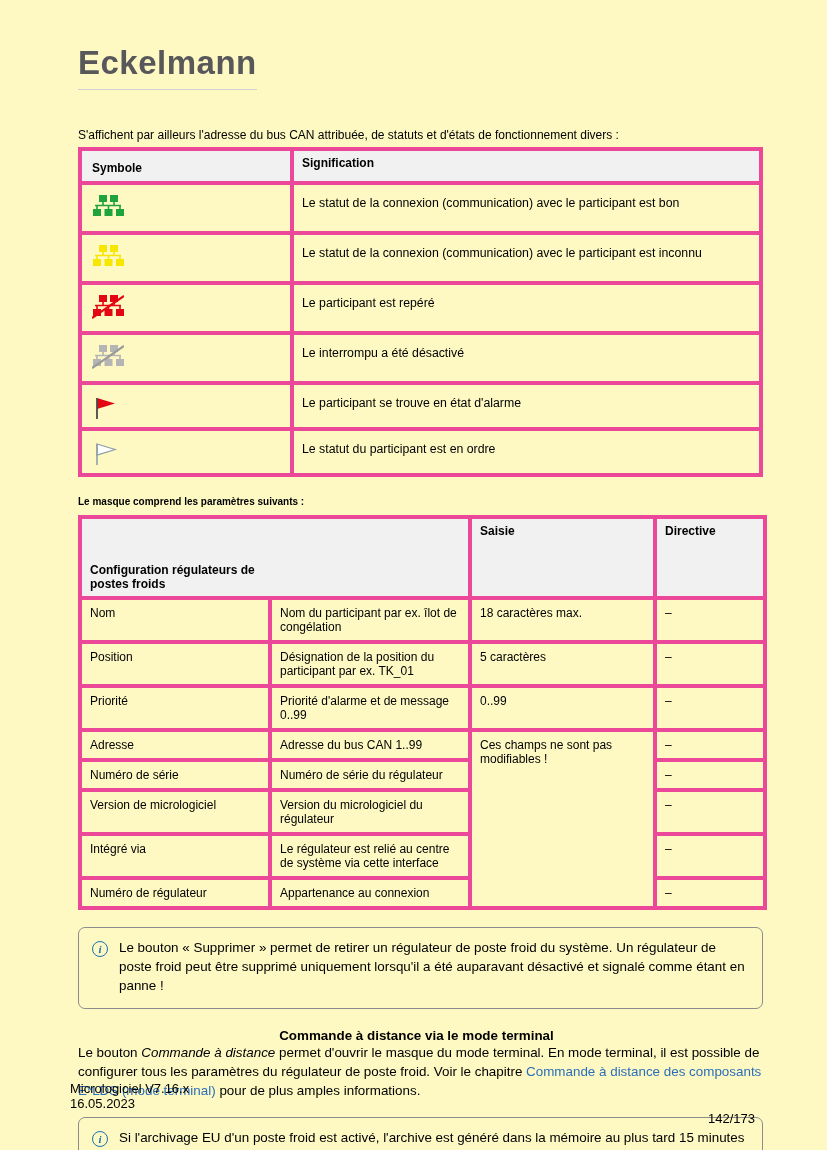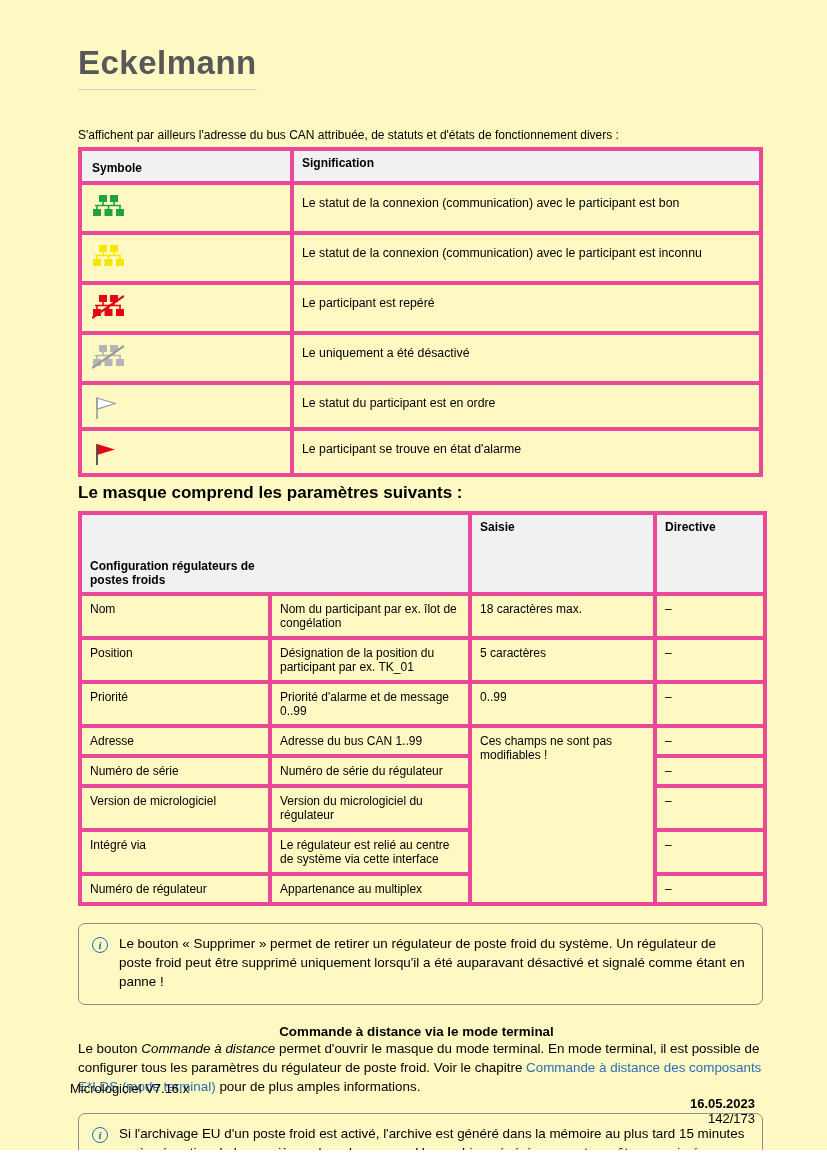--- a/index.html
+++ b/index.html
@@ -20,21 +20,21 @@
 
   table { border-collapse: collapse; table-layout: fixed; width: 685px; }
   th, td { border: 4px solid #ec4899; font-size: 12px; text-align: left; vertical-align: top; padding: 5px 8px; }
   th { background: #f1f1f1; font-weight: bold; }
 
   .symbol-table .icon-cell { width: 212px; padding: 10px 8px 6px 10px; }
   .symbol-table td { height: 50px; }
   .symbol-table td.meaning { padding-top: 11px; font-size: 12.3px; }
   .symbol-table tr.short td { height: 44px; }
 
-  .section-heading { font-size: 17px; font-weight: bold; margin: 6px 0 8px; }
+  .section-heading { font-size: 10px; font-weight: bold; margin: 19px 0 8px; }
 
   .params-table col.c1 { width: 190px; }
   .params-table col.c2 { width: 200px; }
   .params-table col.c3 { width: 185px; }
   .params-table col.c4 { width: 110px; }
   .params-table th .wrap { display: block; max-width: 175px; margin-top: 39px; }
   .params-table td { padding: 6px 8px; }
 
   .note {
     display: flex; gap: 11px; align-items: flex-start;
@@ -52,21 +52,21 @@
   .sub-heading { font-size: 13.4px; font-weight: bold; margin-top: 19px; text-align: center; }
   .para { font-size: 13.4px; line-height: 1.42; width: 685px; }
   .para em { font-style: italic; }
   .link { color: #2a6ebb; text-decoration: none; cursor: pointer; }
 
   .footer {
     position: absolute; bottom: 24px; left: 70px; right: 72px;
     display: flex; font-size: 13px; flex-direction: column;
   }
   .footer span { flex: 1; }
-  .footer .f-center { text-align: right; font-weight: bold; }
+  .footer .f-center { text-align: left; }
   .footer .f-right { text-align: right; }
 
   svg { display: block; }
 </style>
 </head>
 <body>
 
 <div class="page">
 
   <div class="logo">Eckelmann</div>
@@ -150,43 +150,43 @@
                   <rect x="12.5" y="14" width="8" height="7"></rect>
                   <rect x="24" y="14" width="8" height="7"></rect>
               </g>
               <g stroke="#b5b5b5" stroke-width="1.6" fill="none">
                 <path d="M11 7 v3 M22 7 v3 M3 10.5 h26 M5 10.5 v4 M16.5 10.5 v4 M28 10.5 v4"></path>
               </g>
               <line x1="0" y1="23" x2="32" y2="1" stroke="#9a9a9a" stroke-width="2.2"></line>
             </svg>
           </span>
         </td>
-        <td class="meaning">Le uniquement a été désactivé</td>
+        <td class="meaning">Le interrompu a été désactivé</td>
+      </tr>
+      <tr class="short">
+        <td class="icon-cell">
+          <span>
+            <svg width="28" height="26" viewBox="0 0 28 26">
+              <polygon points="5,3 23,8.5 5,14" fill="#e30613"></polygon>
+              <line x1="5" y1="3" x2="5" y2="24" stroke="#4a4a4a" stroke-width="1.8"></line>
+            </svg>
+          </span>
+        </td>
+        <td class="meaning">Le participant se trouve en état d'alarme</td>
       </tr>
       <tr class="short">
         <td class="icon-cell">
           <span>
             <svg width="28" height="26" viewBox="0 0 28 26">
               <polygon points="5,3 23,8.5 5,14" fill="#ffffff" stroke="#8fa0a8" stroke-width="1.3"></polygon>
               <line x1="5" y1="3" x2="5" y2="24" stroke="#8fa0a8" stroke-width="1.6"></line>
             </svg>
           </span>
         </td>
         <td class="meaning">Le statut du participant est en ordre</td>
-      </tr>
-      <tr class="short">
-        <td class="icon-cell">
-          <span>
-            <svg width="28" height="26" viewBox="0 0 28 26">
-              <polygon points="5,3 23,8.5 5,14" fill="#e30613"></polygon>
-              <line x1="5" y1="3" x2="5" y2="24" stroke="#4a4a4a" stroke-width="1.8"></line>
-            </svg>
-          </span>
-        </td>
-        <td class="meaning">Le participant se trouve en état d'alarme</td>
       </tr>
     </tbody>
   </table>
 
   <p class="section-heading">Le masque comprend les paramètres suivants :</p>
 
   <table class="params-table">
     <colgroup>
         <col class="c1">
         <col class="c2">
@@ -237,21 +237,21 @@
         <td>Version du micrologiciel du régulateur</td>
         <td>–</td>
       </tr>
       <tr>
         <td>Intégré via</td>
         <td>Le régulateur est relié au centre de système via cette interface</td>
         <td>–</td>
       </tr>
       <tr>
         <td>Numéro de régulateur</td>
-        <td>Appartenance au multiplex</td>
+        <td>Appartenance au connexion</td>
         <td>–</td>
       </tr>
     </tbody>
   </table>
 
   <div class="note">
     <span class="info-icon">i</span>
     <p>Le bouton « Supprimer » permet de retirer un régulateur de poste froid du système. Un régulateur de poste froid peut être supprimé uniquement lorsqu'il a été auparavant désactivé et signalé comme étant en panne !</p>
   </div>
 

